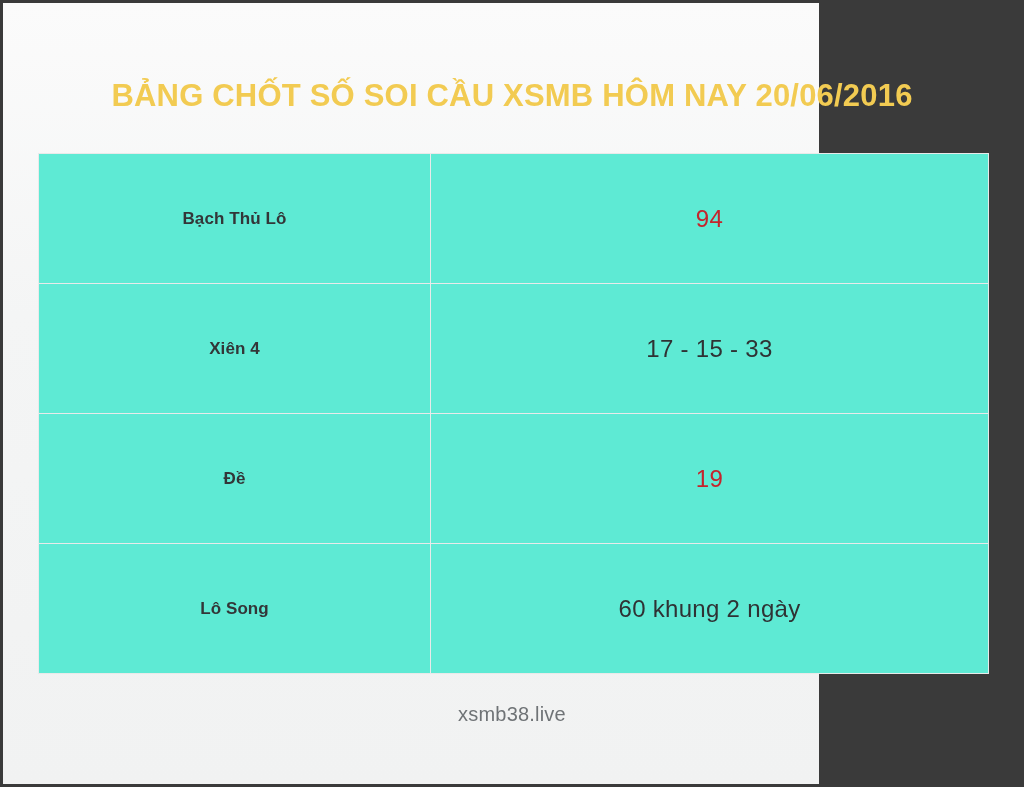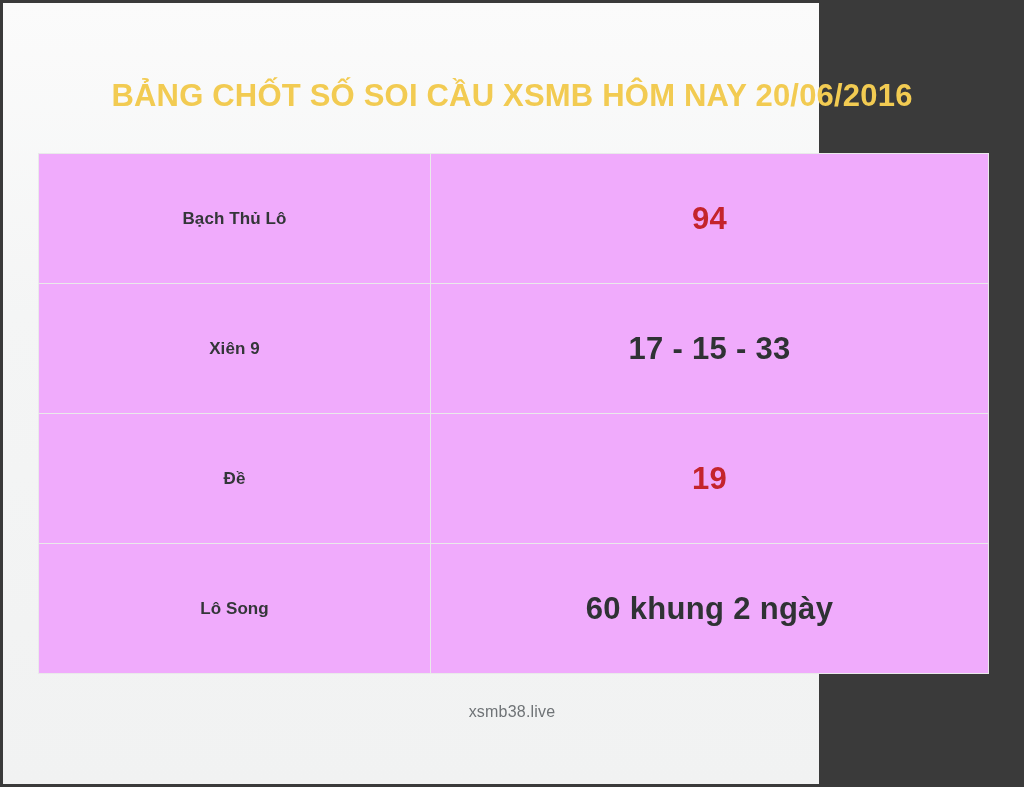--- a/index.html
+++ b/index.html
@@ -51,53 +51,53 @@
   table.chot-table {
     width: 951px;
     height: 521px;
     border-collapse: collapse;
     background: #ffffff;
     table-layout: fixed;
   }
 
   table.chot-table td {
     border: 1px solid #e9eaea;
-    background: #f0abfc;
+    background: #5eead4;
     text-align: center;
     vertical-align: middle;
     height: 74px;
     padding: 0 6px;
   }
 
   td.label-cell {
     width: 379px;
     font-size: 17px;
     font-weight: bold;
     color: #333638;
     letter-spacing: 0.1px;
   }
 
   td.value-cell {
-    font-size: 31px;
-    font-weight: bold;
+    font-size: 24px;
+    font-weight: normal;
     color: #2f3234;
     letter-spacing: 0.3px;
   }
 
   td.value-cell.hot {
     color: #c4242c;
   }
 
   .footer {
     position: absolute;
     left: 0;
     top: 700px;
     width: 1018px;
     text-align: center;
-    font-size: 16px;
+    font-size: 20px;
     color: #6f7376;
     letter-spacing: 0.2px;
     user-select: none;
   }
 </style>
 </head>
 <body>
 
 <div class="page">
 
@@ -108,21 +108,21 @@
       <tbody>
 
         <tr>
           <td class="label-cell">Bạch Thủ Lô</td>
           <td class="value-cell hot">94</td>
         </tr>
 
 
 
         <tr>
-          <td class="label-cell">Xiên 9</td>
+          <td class="label-cell">Xiên 4</td>
           <td class="value-cell">17 - 15 - 33</td>
         </tr>
 
         <tr>
           <td class="label-cell">Đề</td>
           <td class="value-cell hot">19</td>
         </tr>
 
 
         <tr>

